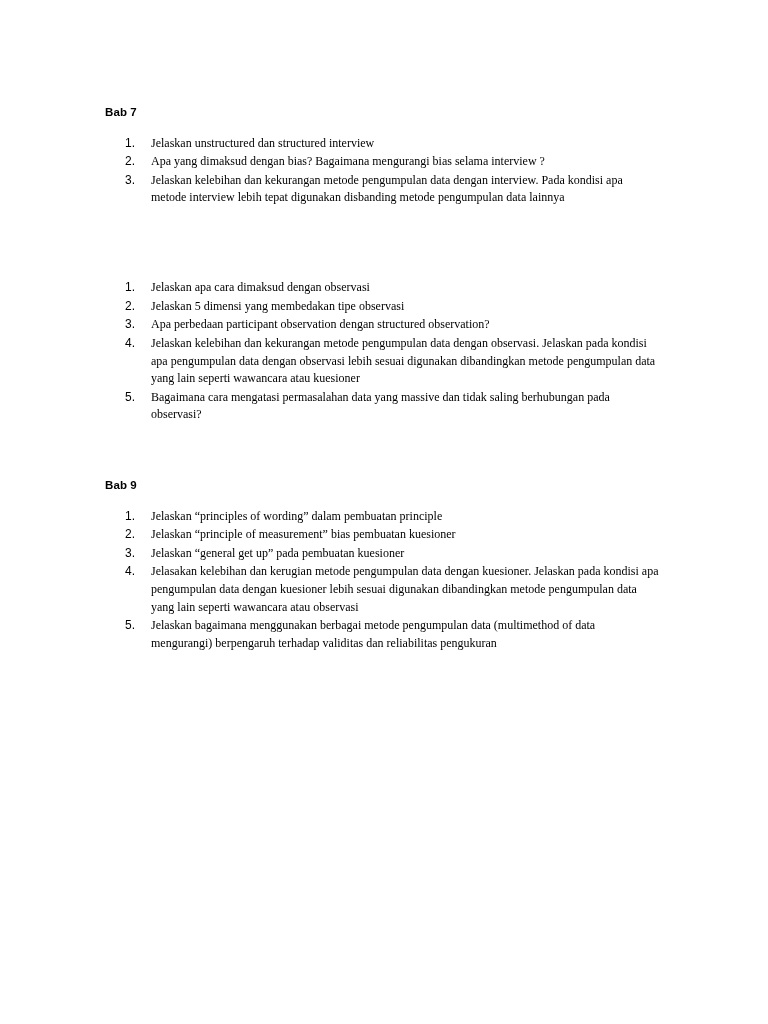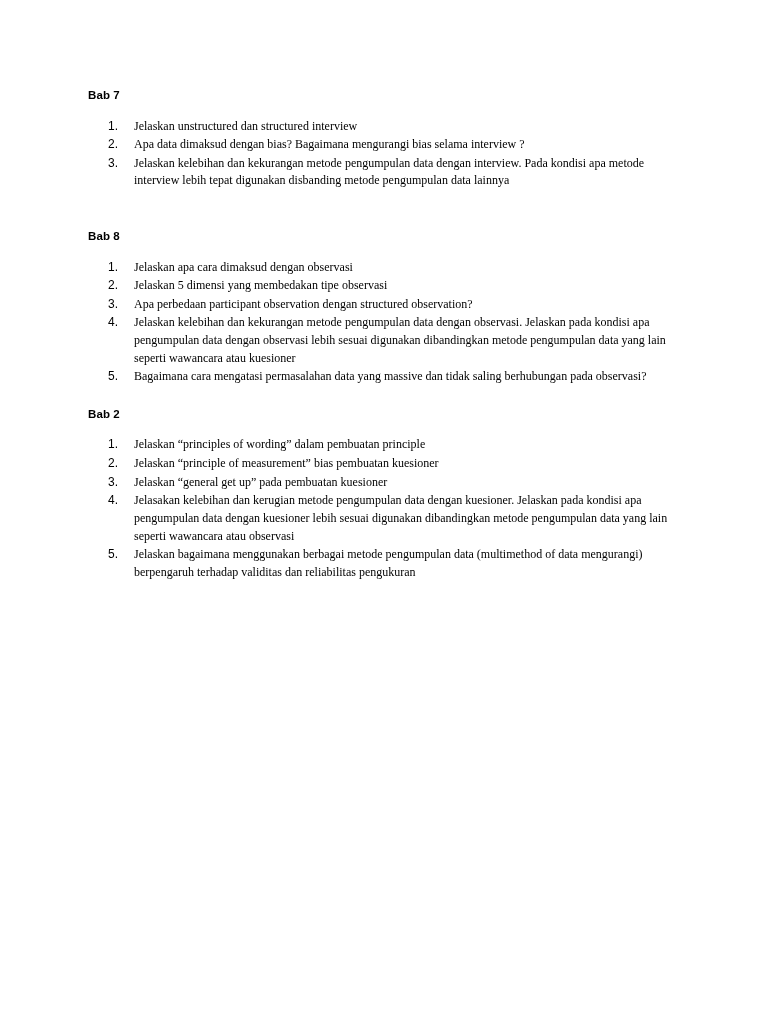--- a/index.html
+++ b/index.html
@@ -16,21 +16,21 @@
   }
   .page {
     position: relative;
     width: 768px;
     height: 1024px;
     background: #ffffff;
     box-sizing: border-box;
     padding: 88px 92px 0 88px;
   }
   .section {
-    margin: 0;
+    margin: 17px;
   }
   .section-title {
     font-size: 11.5px;
     font-weight: bold;
     line-height: 1.35;
     margin: 0 0 14px 0;
     letter-spacing: 0.1px;
   }
   ol.qlist {
     list-style: none;
@@ -63,33 +63,32 @@
 
   <div class="section">
     <div class="section-title">Bab 7</div>
     <ol class="qlist">
       <li>
         <span class="num">1.</span>
         <span class="qtext">Jelaskan unstructured dan structured interview</span>
       </li>
       <li>
         <span class="num">2.</span>
-        <span class="qtext">Apa data dimaksud dengan bias? Bagaimana mengurangi bias selama interview ?</span>
+        <span class="qtext">Apa yang dimaksud dengan bias? Bagaimana mengurangi bias selama interview ?</span>
       </li>
       <li>
         <span class="num">3.</span>
         <span class="qtext">Jelaskan kelebihan dan kekurangan metode pengumpulan data dengan interview. Pada kondisi apa metode interview lebih tepat digunakan disbanding metode pengumpulan data lainnya</span>
       </li>
     </ol>
   </div>
 
   <div class="gap-large"></div>
 
   <div class="section">
-    <div class="section-title">Bab 8</div>
     <ol class="qlist">
       <li>
         <span class="num">1.</span>
         <span class="qtext">Jelaskan apa cara dimaksud dengan observasi</span>
       </li>
       <li>
         <span class="num">2.</span>
         <span class="qtext">Jelaskan 5 dimensi yang membedakan tipe observasi</span>
       </li>
       <li>
@@ -103,21 +102,21 @@
       <li>
         <span class="num">5.</span>
         <span class="qtext">Bagaimana cara mengatasi permasalahan data yang massive dan tidak saling berhubungan pada observasi?</span>
       </li>
     </ol>
   </div>
 
   <div class="gap-mid"></div>
 
   <div class="section">
-    <div class="section-title">Bab 2</div>
+    <div class="section-title">Bab 9</div>
     <ol class="qlist">
       <li>
         <span class="num">1.</span>
         <span class="qtext">Jelaskan “principles of wording” dalam pembuatan principle</span>
       </li>
       <li>
         <span class="num">2.</span>
         <span class="qtext">Jelaskan “principle of measurement” bias pembuatan kuesioner</span>
       </li>
       <li>

